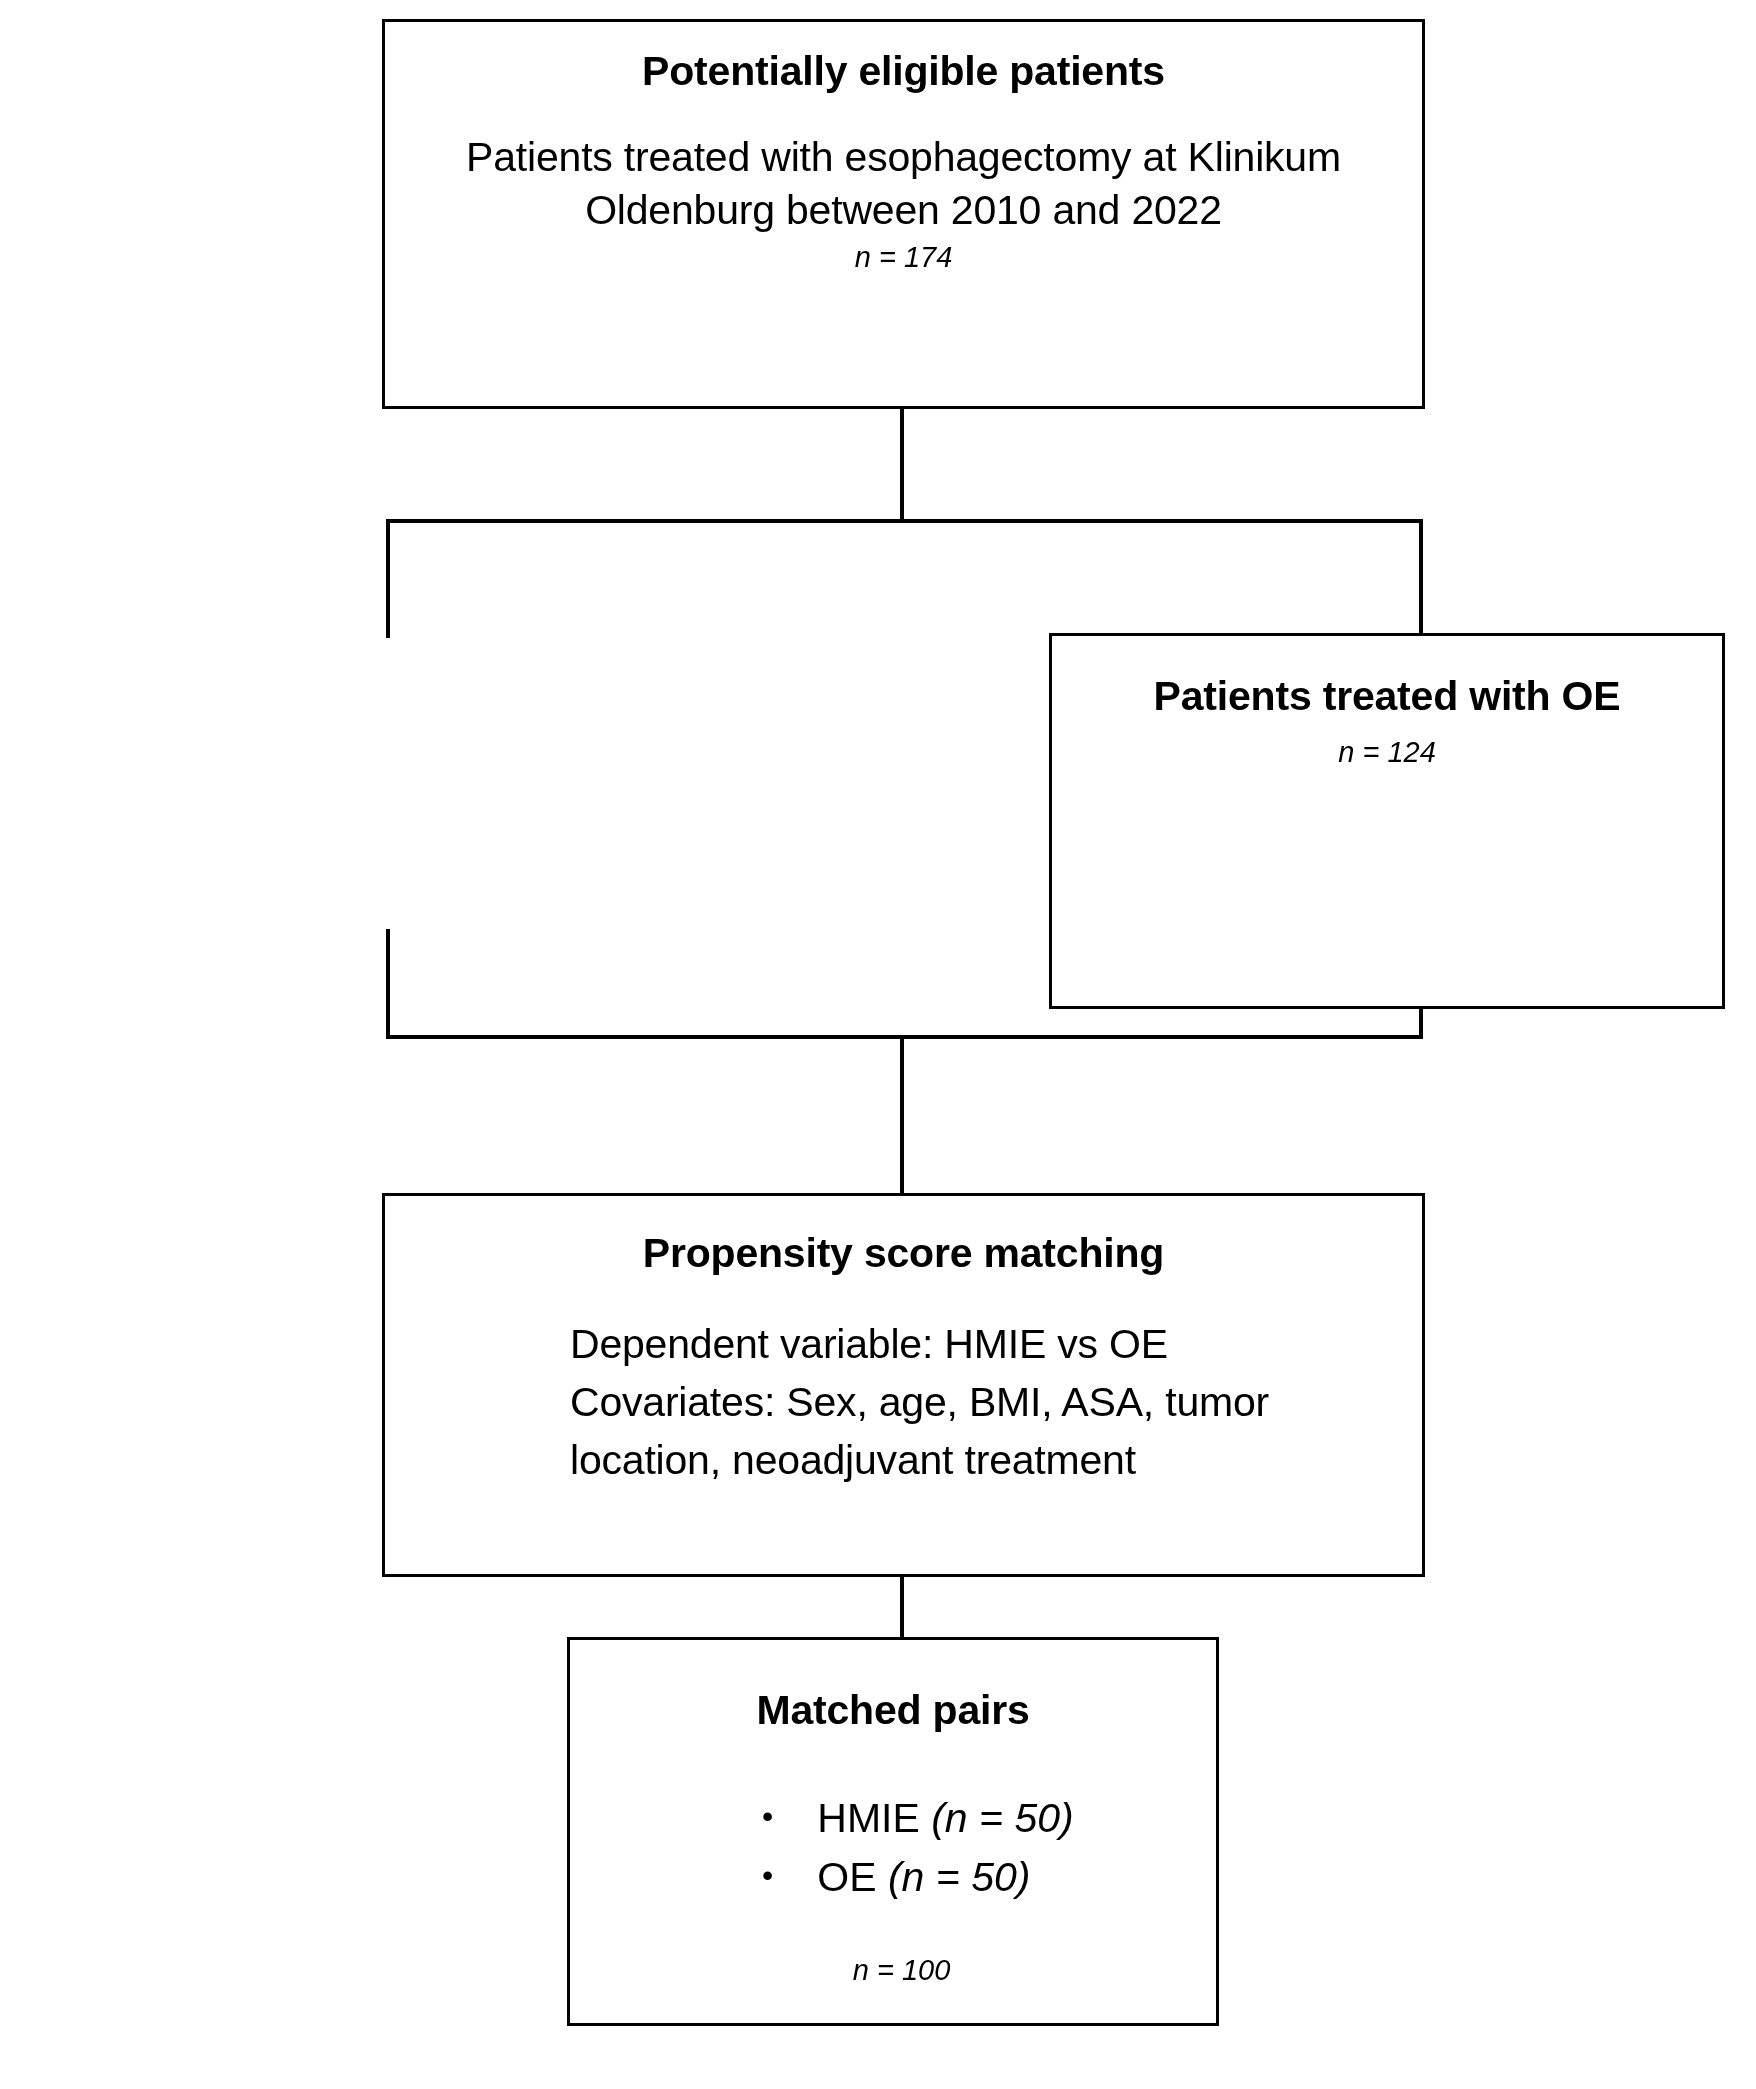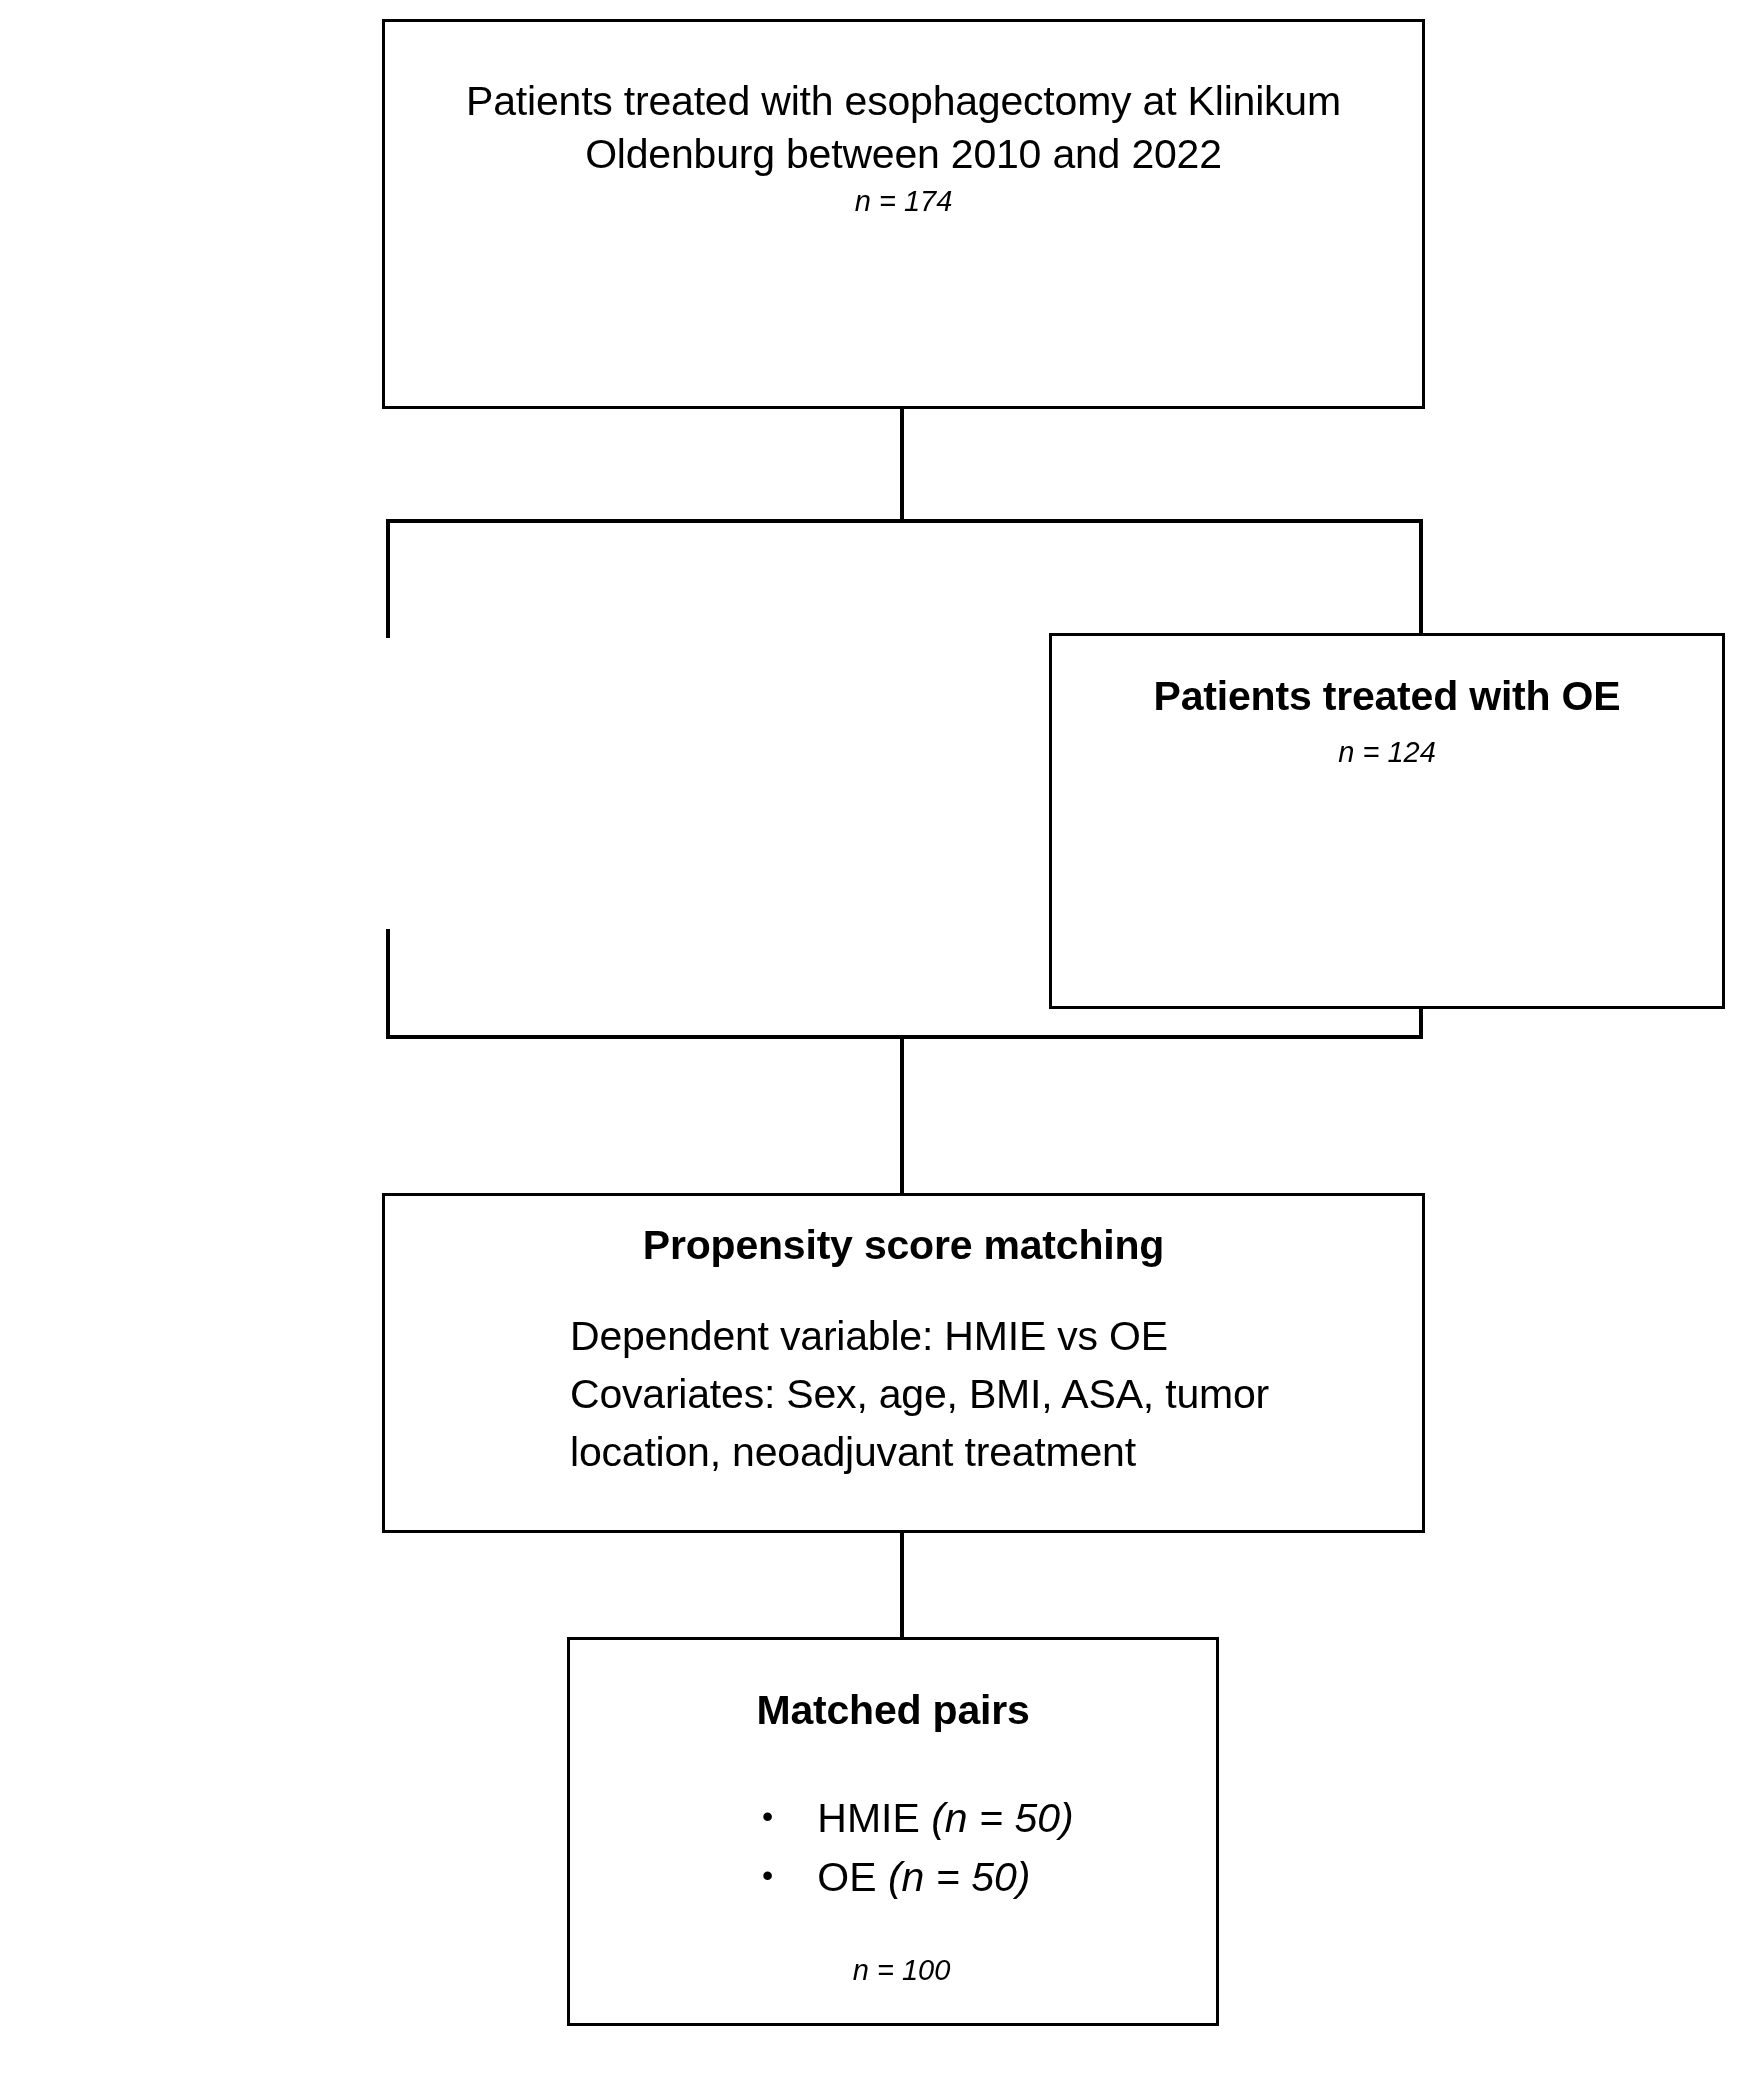--- a/index.html
+++ b/index.html
@@ -71,22 +71,22 @@
   #box-hmie .nval    { margin-top: 3.8px; }
 
   #box-oe {
     left: 1049px; top: 633px; width: 676px; height: 376px;
     padding-top: 25px;
   }
   #box-oe .b-title { margin-top: 11.4px; }
   #box-oe .nval    { margin-top: 13px; }
 
   #box-psm {
-    left: 382px; top: 1193px; width: 1043px; height: 340px;
-    padding-top: 15px;
+    left: 382px; top: 1193px; width: 1043px; height: 384px;
+    padding-top: 23px;
   }
   #box-psm .b-title { margin-top: 9.5px; }
   #box-psm .psm-lines { margin-top: 38px; padding-left: 32px; }
 
   #box-matched {
     left: 567px; top: 1637px; width: 652px; height: 389px;
     padding-top: 19px;
   }
   #box-matched .b-title { margin-top: 27px; }
   #box-matched .mp-list {
@@ -148,20 +148,21 @@
   <div class="ln v" id="ln-split-right"></div>
 
   <div class="ln v" id="ln-merge-left"></div>
   <div class="ln v" id="ln-merge-right"></div>
   <div class="ln h" id="ln-merge-bar"></div>
   <div class="ln v" id="ln-merge-stem"></div>
 
   <div class="ln v" id="ln-bottom-stem"></div>
 
   <div class="box" id="box-eligible">
+    <div class="b-title">Potentially eligible patients</div>
     <div class="b-body">Patients treated with esophagectomy at Klinikum Oldenburg between 2010 and 2022</div>
     <div class="nval">n = 174</div>
   </div>
 
 
   <div class="box" id="box-oe">
     <div class="b-title">Patients treated with OE</div>
     <div class="nval">n = 124</div>
   </div>
 

